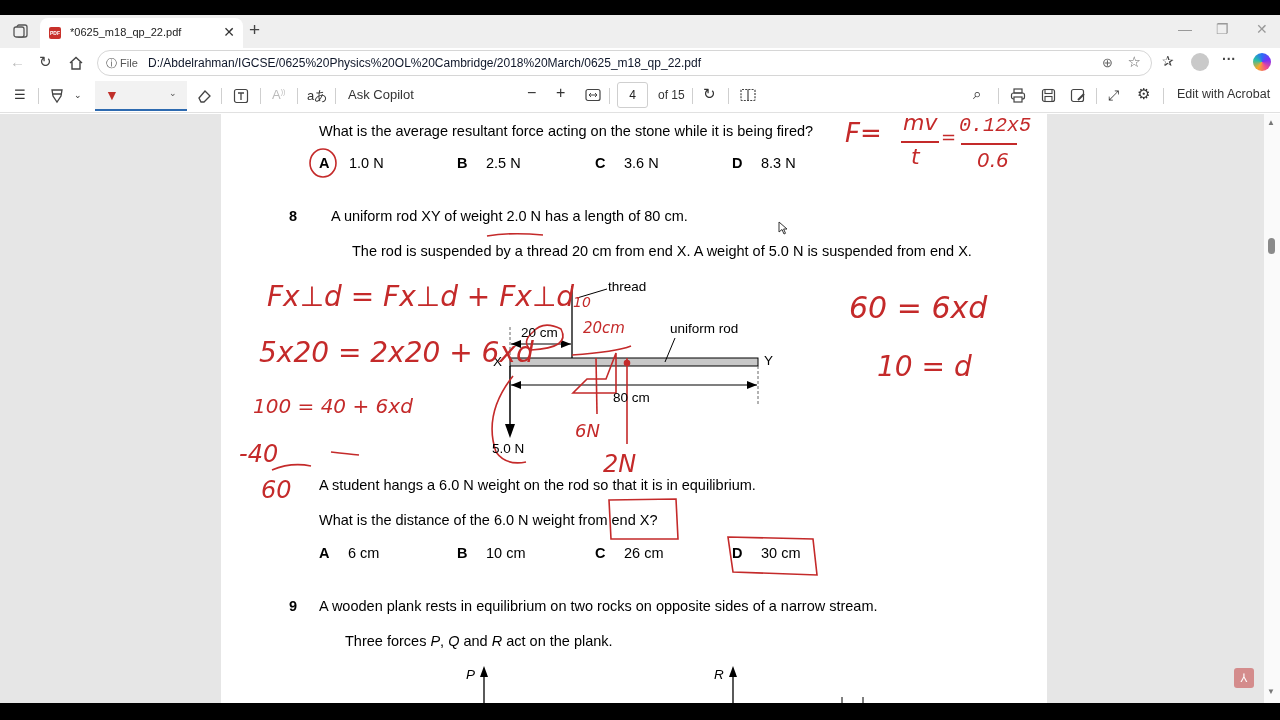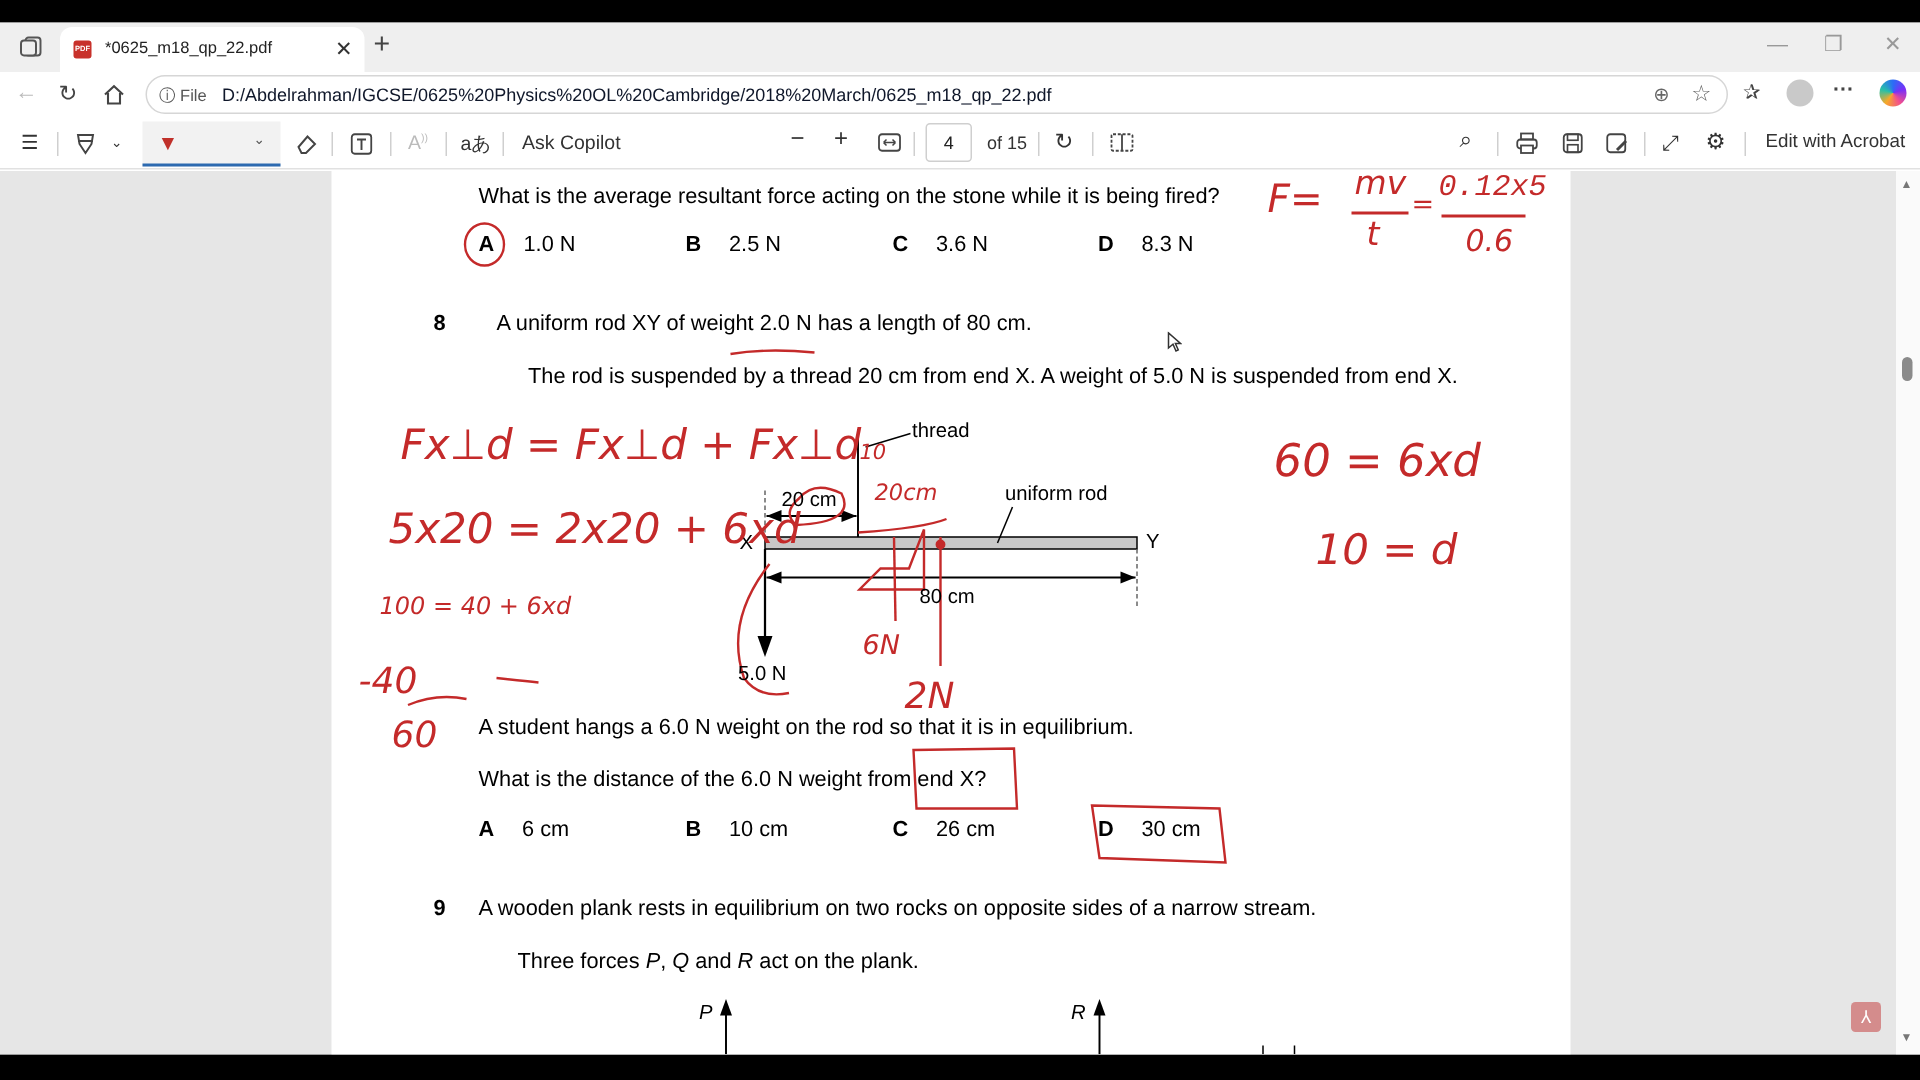--- a/index.html
+++ b/index.html
@@ -257,21 +257,21 @@
       <div class="ink" style="left:682px;top:-4px;font-size:22px;">mv</div>
       <div style="position:absolute;left:680px;top:27px;width:38px;height:2px;background:#c42a2a;"></div>
       <div class="ink" style="left:690px;top:30px;font-size:22px;">t</div>
       <div class="ink" style="left:720px;top:12px;font-size:18px;">=</div>
       <div class="ink" style="left:738px;top:0px;font-size:20px;font-family:Liberation Mono, monospace;">0.12x5</div>
       <div style="position:absolute;left:740px;top:29px;width:56px;height:2px;background:#c42a2a;"></div>
       <div class="ink" style="left:756px;top:34px;font-size:20px;">0.6</div>
 
       <div class="ink" style="left:46px;top:166px;font-size:28px;">Fx⊥d = Fx⊥d + Fx⊥d</div>
       <div class="ink" style="left:38px;top:222px;font-size:28px;">5x20 = 2x20 + 6xd</div>
-      <div class="ink" style="left:32px;top:280px;font-size:16px;">100 = 40 + 6xd</div>
+      <div class="ink" style="left:32px;top:280px;font-size:20px;">100 = 40 + 6xd</div>
       <div class="ink" style="left:18px;top:326px;font-size:24px;">-40</div>
       <div class="ink" style="left:40px;top:362px;font-size:24px;">60</div>
       <div class="ink" style="left:628px;top:176px;font-size:30px;">60 = 6xd</div>
       <div class="ink" style="left:656px;top:236px;font-size:28px;">10 = d</div>
       <div class="ink" style="left:362px;top:205px;font-size:15px;">20cm</div>
       <div class="ink" style="left:352px;top:180px;font-size:14px;">10</div>
       <div class="ink" style="left:354px;top:306px;font-size:18px;">6N</div>
       <div class="ink" style="left:382px;top:336px;font-size:24px;">2N</div>
     </div>
 

